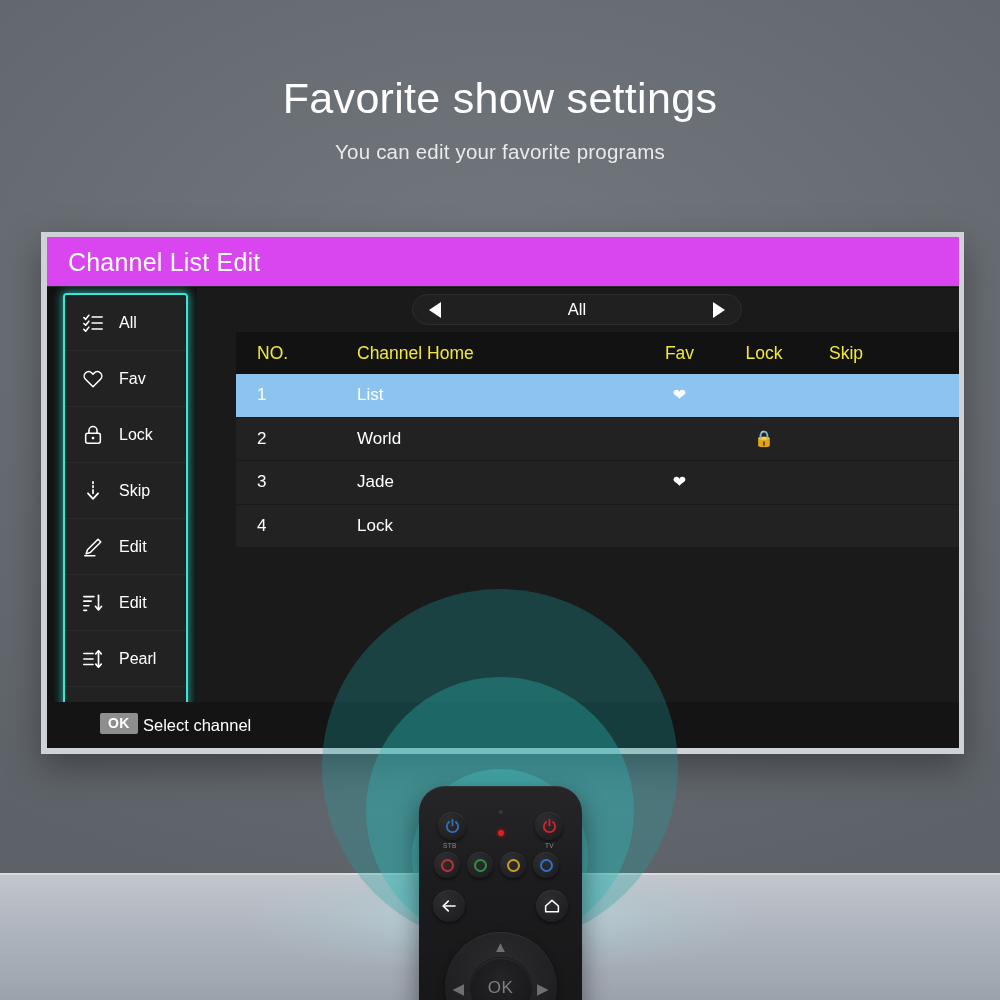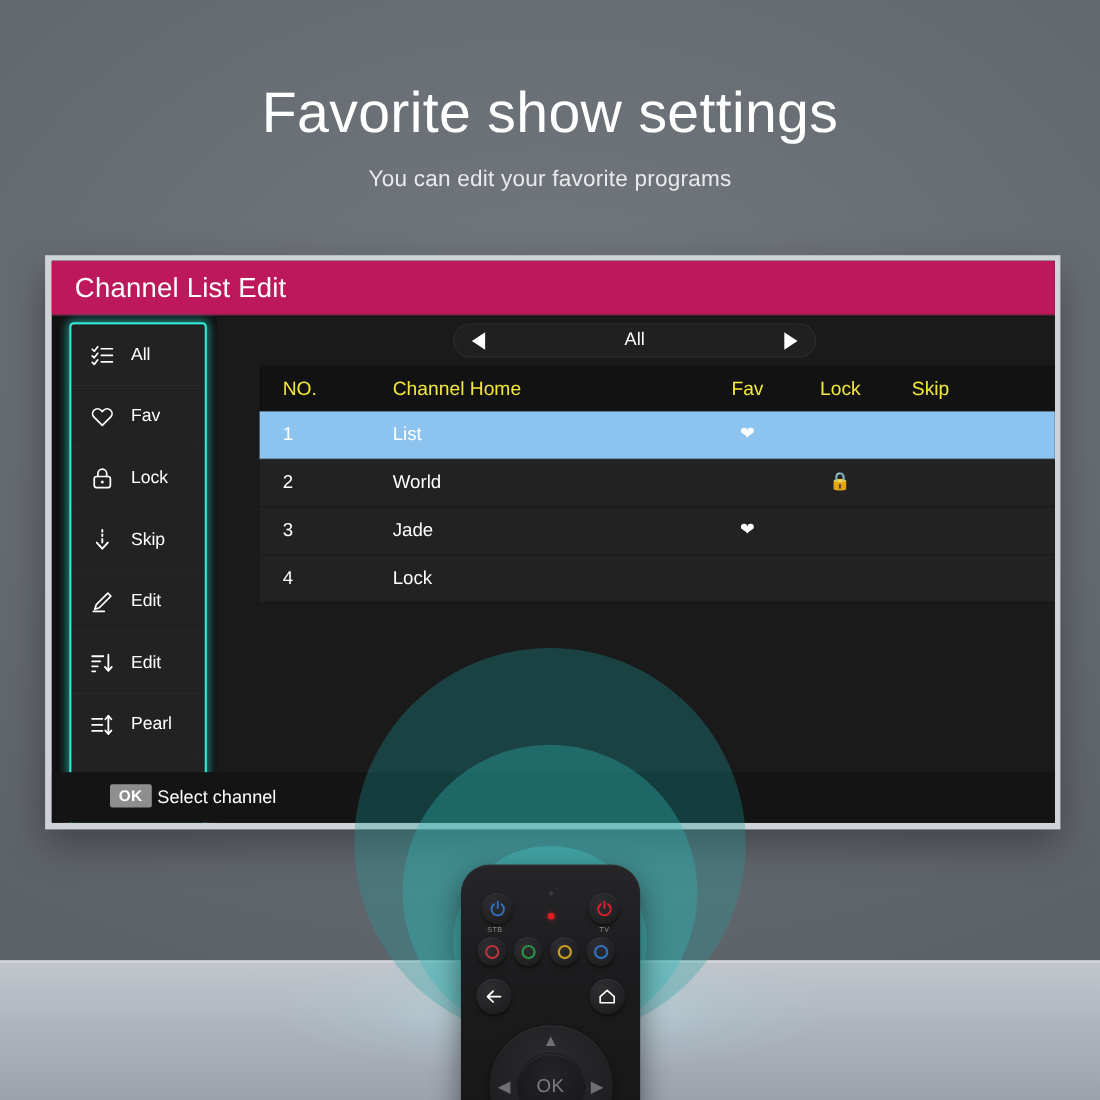--- a/index.html
+++ b/index.html
@@ -26,21 +26,21 @@
   }
   #floorglow {
     position:absolute; left:170px; top:866px; width:660px; height:134px;
     background:radial-gradient(ellipse 330px 70px at 50% 40%, rgba(190,235,238,.55) 0%, rgba(170,215,220,.20) 50%, rgba(170,215,220,0) 78%);
     pointer-events:none;
   }
 
   
   #headings { position:absolute; left:0; right:0; top:74px; text-align:center; }
   #title {
-    font-size:52px; font-weight:400; color:#ffffff; letter-spacing:.3px;
+    font-size:43px; font-weight:400; color:#ffffff; letter-spacing:.3px;
     line-height:1.15;
   }
   #subtitle {
     margin-top:17px; font-size:20.5px; font-weight:400; color:#e9eaec; letter-spacing:.2px;
   }
 
   
   #tv {
     position:absolute; left:41px; top:232px; width:923px; height:522px;
     background:#cfd2d6;
@@ -48,21 +48,21 @@
     box-shadow:0 14px 34px rgba(0,0,0,.34);
   }
   #screen {
     position:relative; width:100%; height:100%;
     background:#121212; overflow:hidden;
   }
 
   
   #app-titlebar {
     position:absolute; left:0; top:0; width:100%; height:50px;
-    background:#be185d;
+    background:#d946ef;
     border-bottom:1px solid #2c2c2c;
   }
   #app-title {
     position:absolute; left:21px; top:11px;
     font-size:25px; color:#fff; font-weight:400; letter-spacing:.2px;
   }
 
   
   #sidebar {
     position:absolute; left:16px; top:56px; width:125px; height:457px;

